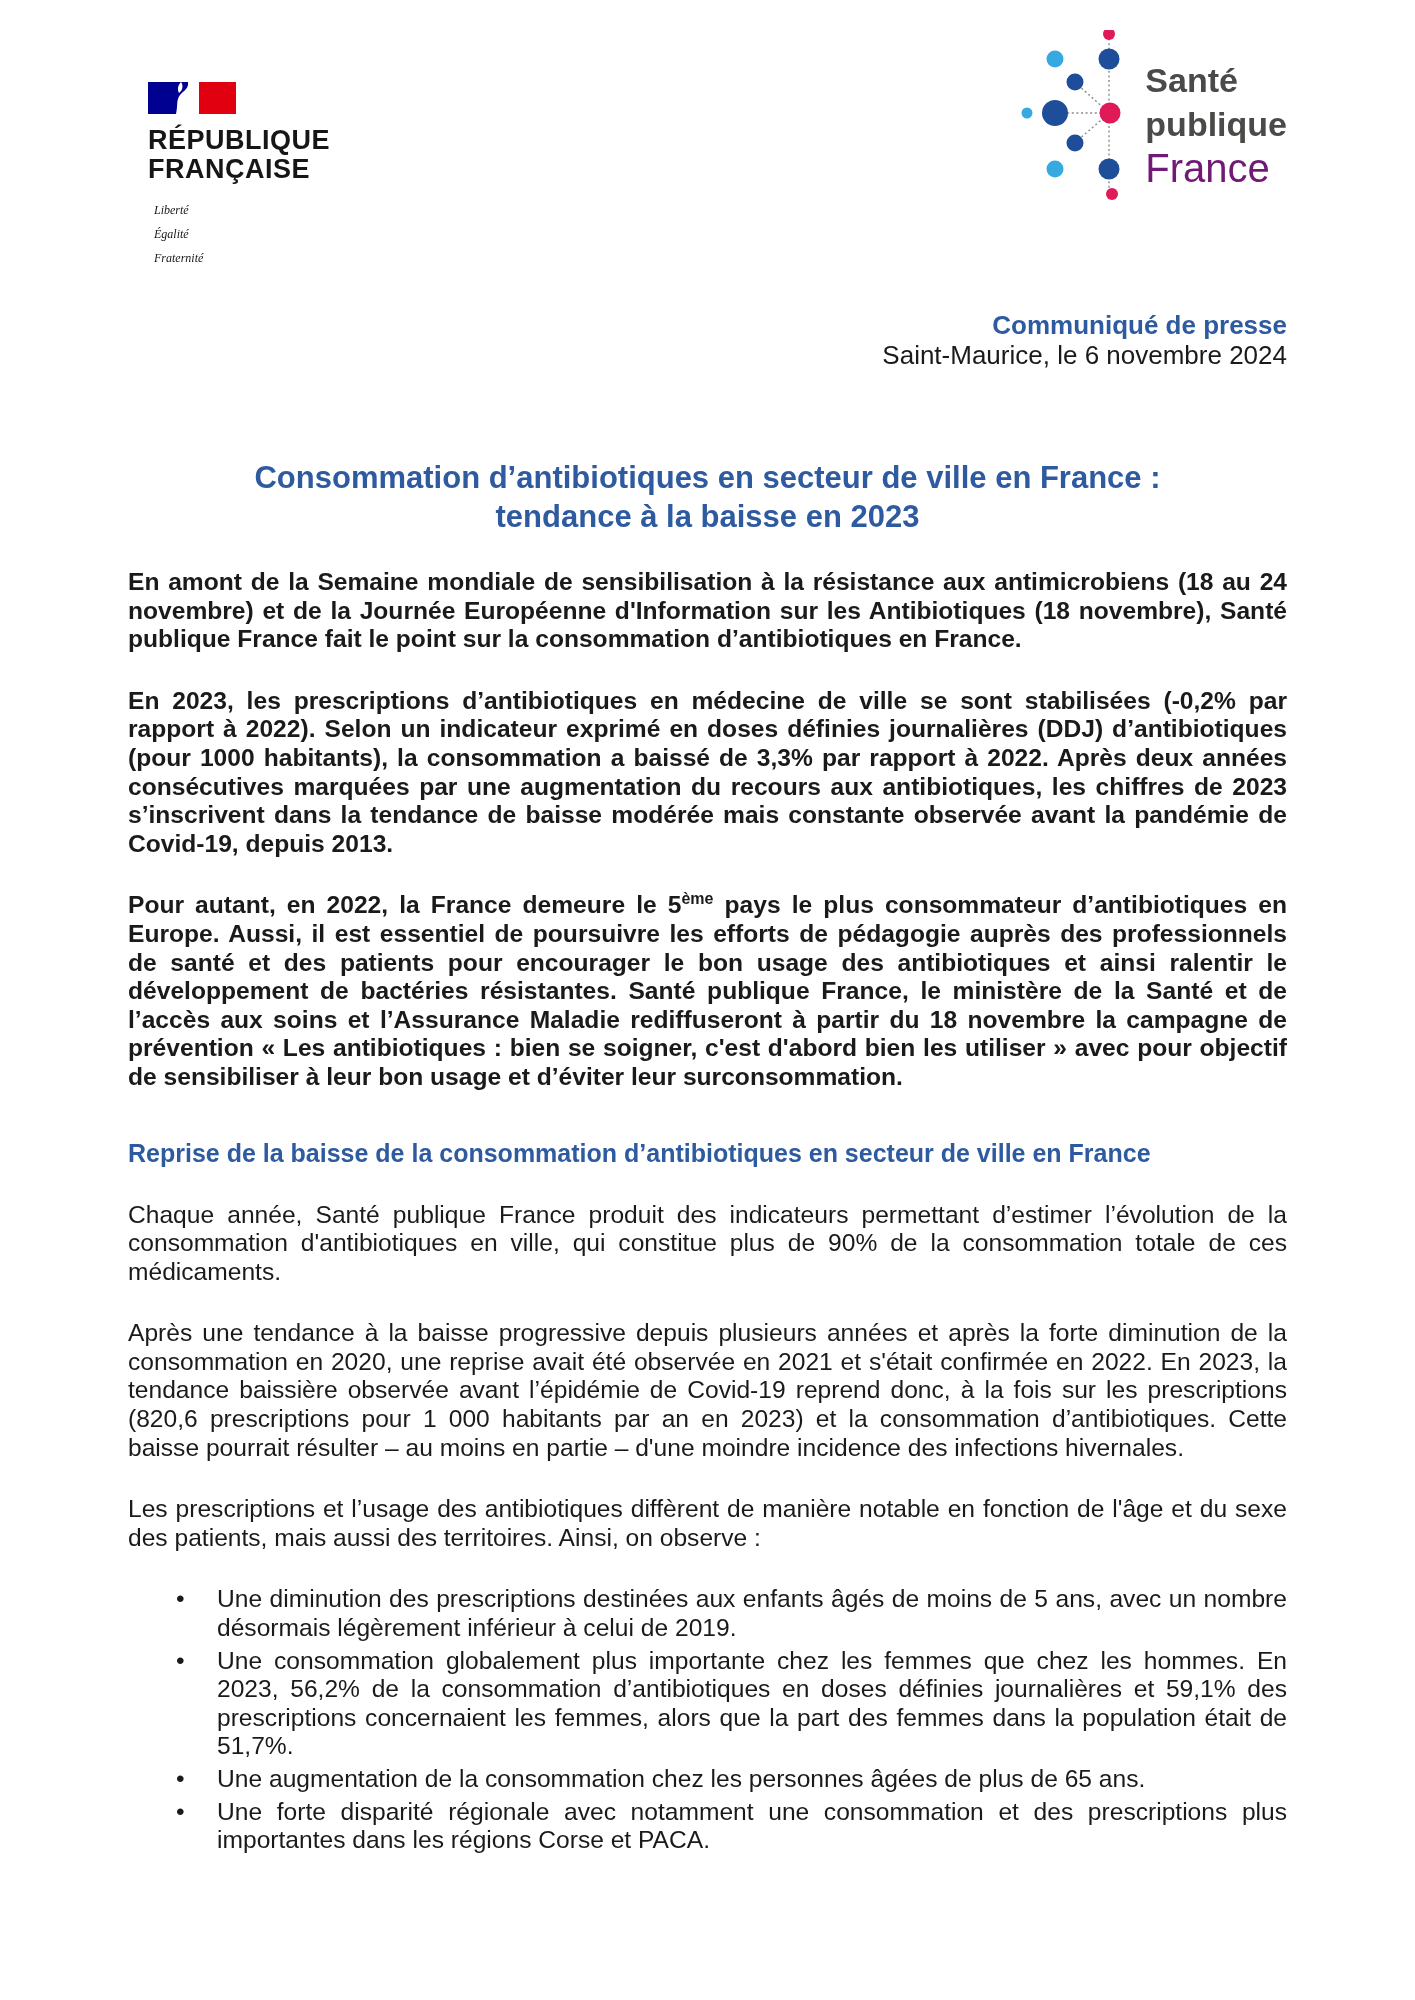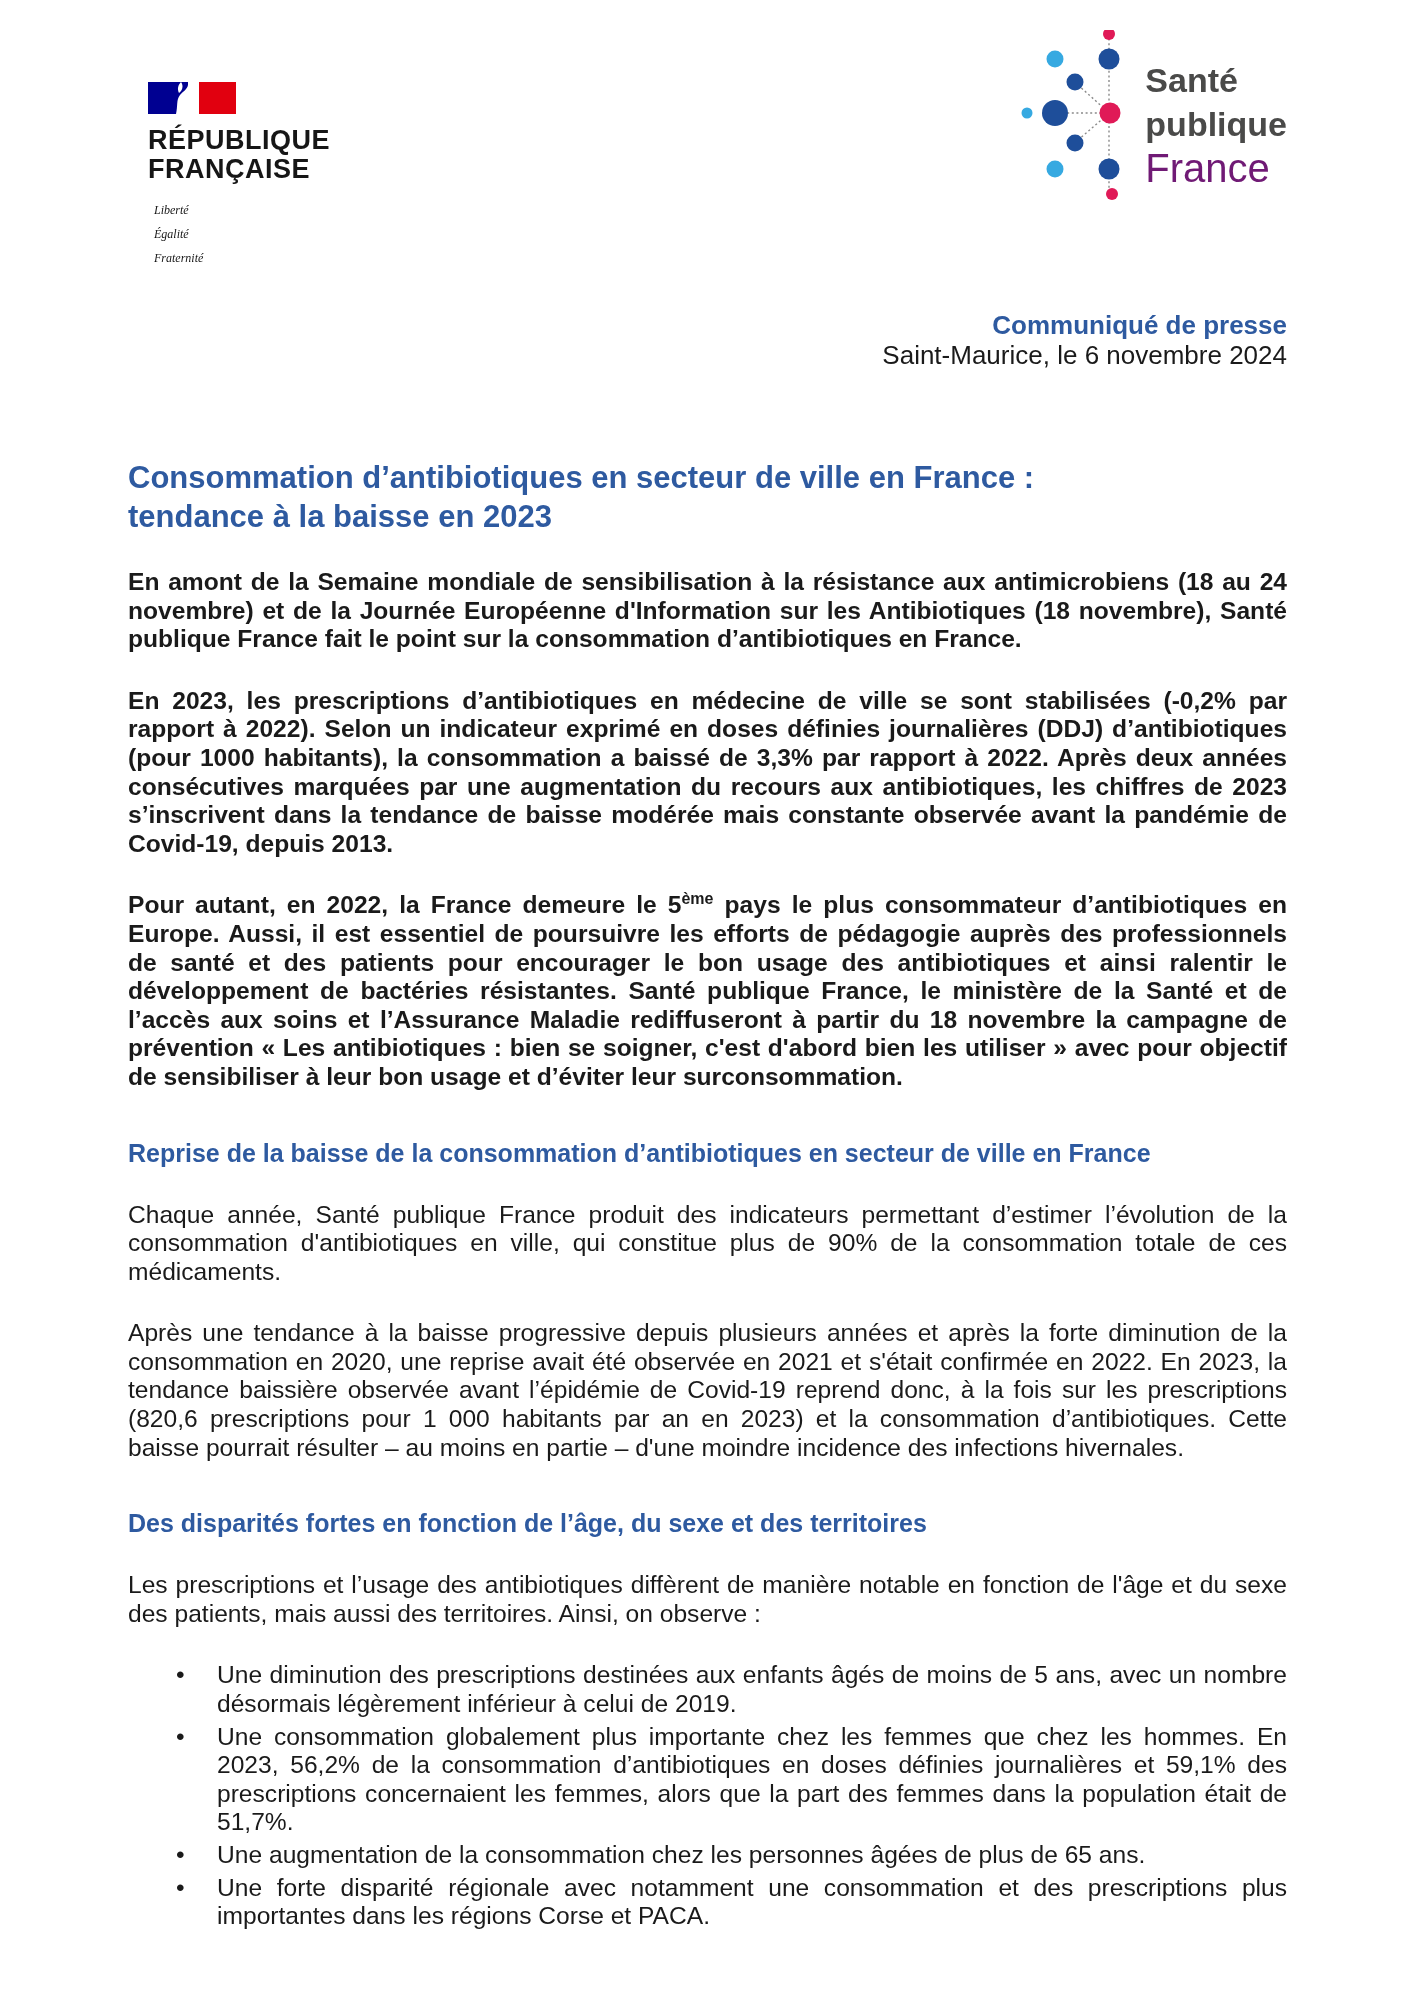--- a/index.html
+++ b/index.html
@@ -18,21 +18,21 @@
     font-style:italic;font-size:12px;line-height:24px;color:#161616;margin-left:6px;}
   .spf-block{display:flex;align-items:flex-start;}
   .spf-text{margin-left:8px;margin-top:28px;}
   .spf-line1,.spf-line2{font-weight:bold;font-size:34px;line-height:44px;color:#4a4a49;}
   .spf-line3{font-weight:normal;font-size:40px;line-height:44px;color:#701a75;}
   
   .press-block{text-align:right;margin-top:40px;}
   .press-label{font-weight:bold;font-size:26px;line-height:30px;color:#2e5aa0;}
   .press-date{font-size:26px;line-height:30px;color:#1a1a1a;}
   
-  .doc-title{margin-top:88px;font-weight:bold;font-size:31px;
+  .doc-title{margin-top:88px;text-align:center;font-weight:bold;font-size:31px;
     line-height:39px;color:#2e5aa0;}
   
   .content{margin-top:32px;}
   p.para{font-size:24.6px;line-height:28.6px;text-align:justify;margin:0 0 33px 0;}
   p.lead{font-weight:bold;}
   sup{font-size:16px;line-height:0;}
   .section-heading{font-weight:bold;font-size:25px;line-height:30px;color:#2e5aa0;
     margin:46px 0 33px 0;}
   ul.bullets{list-style:none;margin:24px 0 0 0;padding:0 0 0 48px;}
   ul.bullets li{position:relative;padding-left:41px;font-size:24.6px;line-height:28.6px;
@@ -112,21 +112,20 @@
     <p class="para lead">En 2023, les prescriptions d’antibiotiques en médecine de ville se sont stabilisées (-0,2% par rapport à 2022). Selon un indicateur exprimé en doses définies journalières (DDJ) d’antibiotiques (pour 1000 habitants), la consommation a baissé de 3,3% par rapport à 2022. Après deux années consécutives marquées par une augmentation du recours aux antibiotiques, les chiffres de 2023 s’inscrivent dans la tendance de baisse modérée mais constante observée avant la pandémie de Covid-19, depuis 2013.</p>
 
     <p class="para lead"><span>Pour autant, en 2022, la France demeure le 5</span><sup>ème</sup><span> pays le plus consommateur d’antibiotiques en Europe. Aussi, il est essentiel de poursuivre les efforts de pédagogie auprès des professionnels de santé et des patients pour encourager le bon usage des antibiotiques et ainsi ralentir le développement de bactéries résistantes. Santé publique France, le ministère de la Santé et de l’accès aux soins et l’Assurance Maladie rediffuseront à partir du 18 novembre la campagne de prévention « Les antibiotiques : bien se soigner, c'est d'abord bien les utiliser » avec pour objectif de sensibiliser à leur bon usage et d’éviter leur surconsommation.</span></p>
 
     <div class="section-heading">Reprise de la baisse de la consommation d’antibiotiques en secteur de ville en France</div>
 
     <p class="para">Chaque année, Santé publique France produit des indicateurs permettant d’estimer l’évolution de la consommation d'antibiotiques en ville, qui constitue plus de 90% de la consommation totale de ces médicaments.</p>
 
     <p class="para">Après une tendance à la baisse progressive depuis plusieurs années et après la forte diminution de la consommation en 2020, une reprise avait été observée en 2021 et s'était confirmée en 2022. En 2023, la tendance baissière observée avant l’épidémie de Covid-19 reprend donc, à la fois sur les prescriptions (820,6 prescriptions pour 1 000 habitants par an en 2023) et la consommation d’antibiotiques. Cette baisse pourrait résulter – au moins en partie – d'une moindre incidence des infections hivernales.</p>
 
-    <div class="section-heading">Des disparités fortes en fonction de l’âge, du sexe et des territoires</div>
 
     <p class="para">Les prescriptions et l’usage des antibiotiques diffèrent de manière notable en fonction de l'âge et du sexe des patients, mais aussi des territoires. Ainsi, on observe :</p>
 
     <ul class="bullets">
       <li>Une diminution des prescriptions destinées aux enfants âgés de moins de 5 ans, avec un nombre désormais légèrement inférieur à celui de 2019.</li>
       <li>Une consommation globalement plus importante chez les femmes que chez les hommes. En 2023, 56,2% de la consommation d’antibiotiques en doses définies journalières et 59,1% des prescriptions concernaient les femmes, alors que la part des femmes dans la population était de 51,7%.</li>
       <li>Une augmentation de la consommation chez les personnes âgées de plus de 65 ans.</li>
       <li>Une forte disparité régionale avec notamment une consommation et des prescriptions plus importantes dans les régions Corse et PACA.</li>
     </ul>
 

